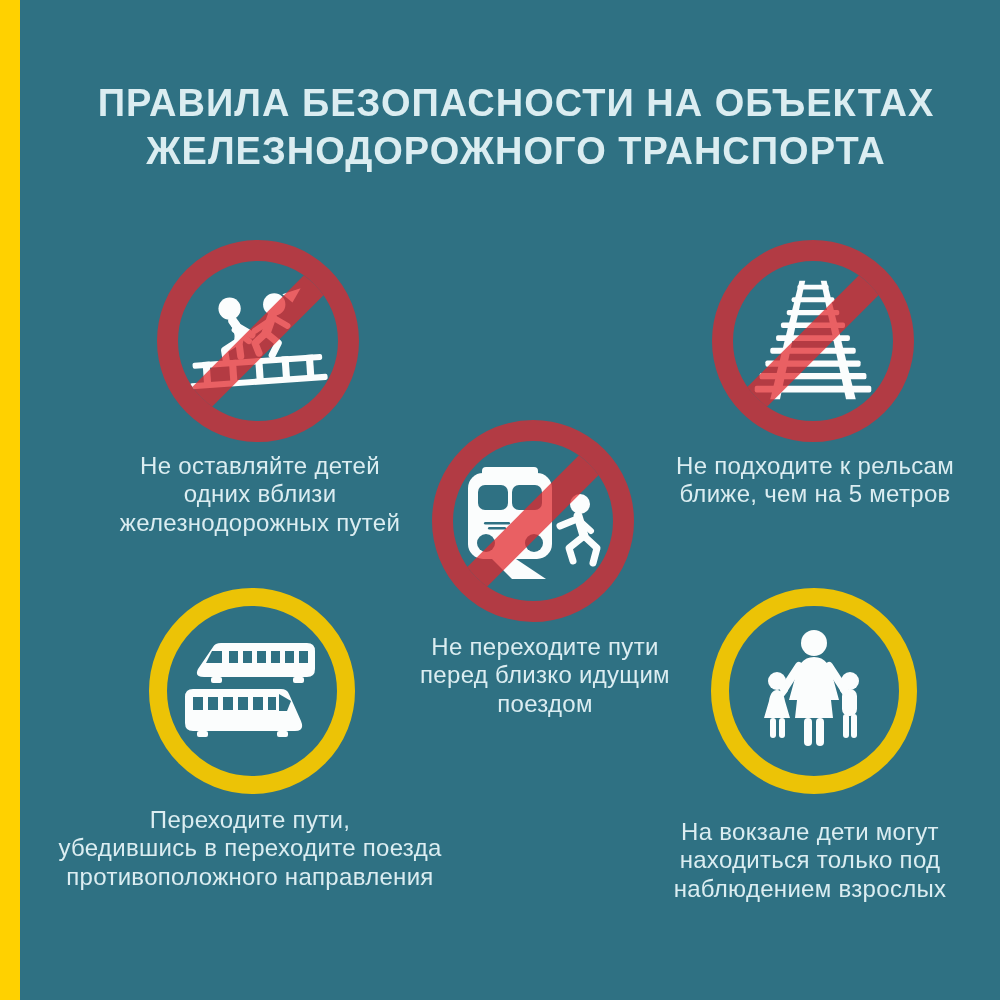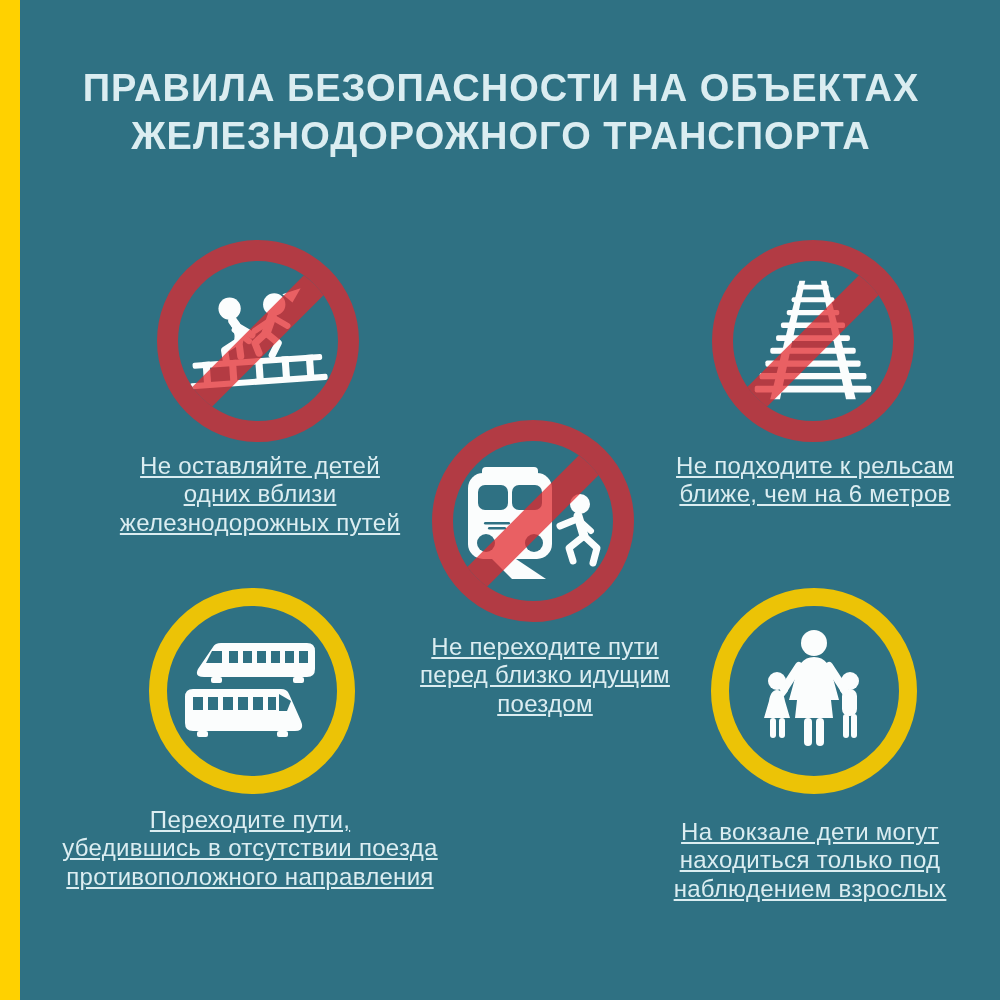--- a/index.html
+++ b/index.html
@@ -6,21 +6,21 @@
   body{font-family:"Liberation Sans","DejaVu Sans",sans-serif;}
   .poster{
     position:relative;width:1000px;height:1000px;overflow:hidden;
     background:var(--bg,#2F7183);
   }
   .stripe{
     position:absolute;left:0;top:0;width:20px;height:1000px;
     background:var(--stripe-yellow,#FFD100);
   }
   .title{
-    position:absolute;left:50px;top:64px;width:900px;margin:1px;
+    position:absolute;left:50px;top:64px;width:900px;margin:16px;
     text-align:center;white-space:pre-line;
     font-size:38px;line-height:1.26;font-weight:700;letter-spacing:1px;
     color:var(--text,#DBEDF1);
   }
   .sign{
     position:absolute;border-radius:50%;box-sizing:border-box;
     overflow:hidden;display:flex;align-items:center;justify-content:center;
   }
   .sign.prohibition{width:202px;height:202px;border:21px solid var(--ring-red,#B23B44);}
   .sign.allowed{width:206px;height:206px;border:18px solid var(--ring-yellow,#ECC306);}
@@ -30,21 +30,21 @@
     background:var(--slash-red,#E2282D);opacity:0.74;
     transform:rotate(45deg);
   }
   .glyph{display:block;}
   .glyph .w{fill:var(--white,#FBFDFD);}
   .glyph .cut{fill:var(--bg,#2F7183);}
   .glyph .s{stroke:var(--white,#FBFDFD);fill:none;stroke-linecap:round;stroke-linejoin:round;}
   .caption{
     position:absolute;margin:0;text-align:center;white-space:pre-line;
     font-size:24px;line-height:1.18;font-weight:400;
-    color:var(--text,#DBEDF1);letter-spacing:0.3px;text-decoration:underline;
+    color:var(--text,#DBEDF1);letter-spacing:0.3px;
   }
 </style>
 </head>
 <body>
 
 <div class="poster">
   <div class="stripe"></div>
 
   <h1 class="title">ПРАВИЛА БЕЗОПАСНОСТИ НА ОБЪЕКТАХ
 ЖЕЛЕЗНОДОРОЖНОГО ТРАНСПОРТА</h1>
@@ -93,21 +93,21 @@
         <rect class="w" x="26" y="77" width="88" height="6" rx="2"></rect>
         <rect class="w" x="21" y="90" width="98" height="6.5" rx="2"></rect>
         <rect class="w" x="15" y="103" width="110" height="6.5" rx="2"></rect>
         <rect class="w" x="10" y="116" width="120" height="7" rx="2"></rect>
         <polygon class="w" points="56,8 62,8 36,130 26,130"></polygon>
         <polygon class="w" points="78,8 84,8 114,130 104,130"></polygon>
       </svg>
       <div class="slash"></div>
     </div>
     <p class="caption" style="left:640px;top:452px;width:350px;">Не подходите к рельсам
-ближе, чем на 6 метров</p>
+ближе, чем на 5 метров</p>
   </div>
 
   <div>
     <div class="sign prohibition" style="left:432px;top:420px;">
       <svg class="glyph" width="150" height="120" viewBox="0 0 150 120">
         <rect class="w" x="24" y="6" width="56" height="10" rx="4"></rect>
         <rect class="w" x="10" y="12" width="84" height="86" rx="15"></rect>
         <rect class="cut" x="20" y="24" width="30" height="25" rx="7"></rect>
         <rect class="cut" x="54" y="24" width="30" height="25" rx="7"></rect>
         <rect class="cut" x="26" y="61" width="26" height="2.6" rx="1.3"></rect>
@@ -148,21 +148,21 @@
         <rect class="cut" x="31" y="66" width="10" height="13"></rect>
         <rect class="cut" x="46" y="66" width="10" height="13"></rect>
         <rect class="cut" x="61" y="66" width="10" height="13"></rect>
         <rect class="cut" x="76" y="66" width="10" height="13"></rect>
         <rect class="cut" x="91" y="66" width="8" height="13"></rect>
         <rect class="w" x="20" y="100" width="11" height="6" rx="2"></rect>
         <rect class="w" x="100" y="100" width="11" height="6" rx="2"></rect>
       </svg>
     </div>
     <p class="caption" style="left:30px;top:806px;width:440px;">Переходите пути,
-убедившись в отсутствии поезда
+убедившись в переходите поезда
 противоположного направления</p>
   </div>
 
   <div>
     <div class="sign allowed" style="left:711px;top:588px;">
       <svg class="glyph" width="140" height="130" viewBox="0 0 140 130">
         <circle class="w" cx="70" cy="17" r="13"></circle>
         <path class="w" d="M70,31 C59,31 53,40 51,52 L45,74 L53,74 L51,92 L89,92 L87,74 L95,74 L89,52 C87,40 81,31 70,31 Z"></path>
         <path class="s" stroke-width="8" d="M55,40 L40,63"></path>
         <path class="s" stroke-width="8" d="M85,40 L100,63"></path>

